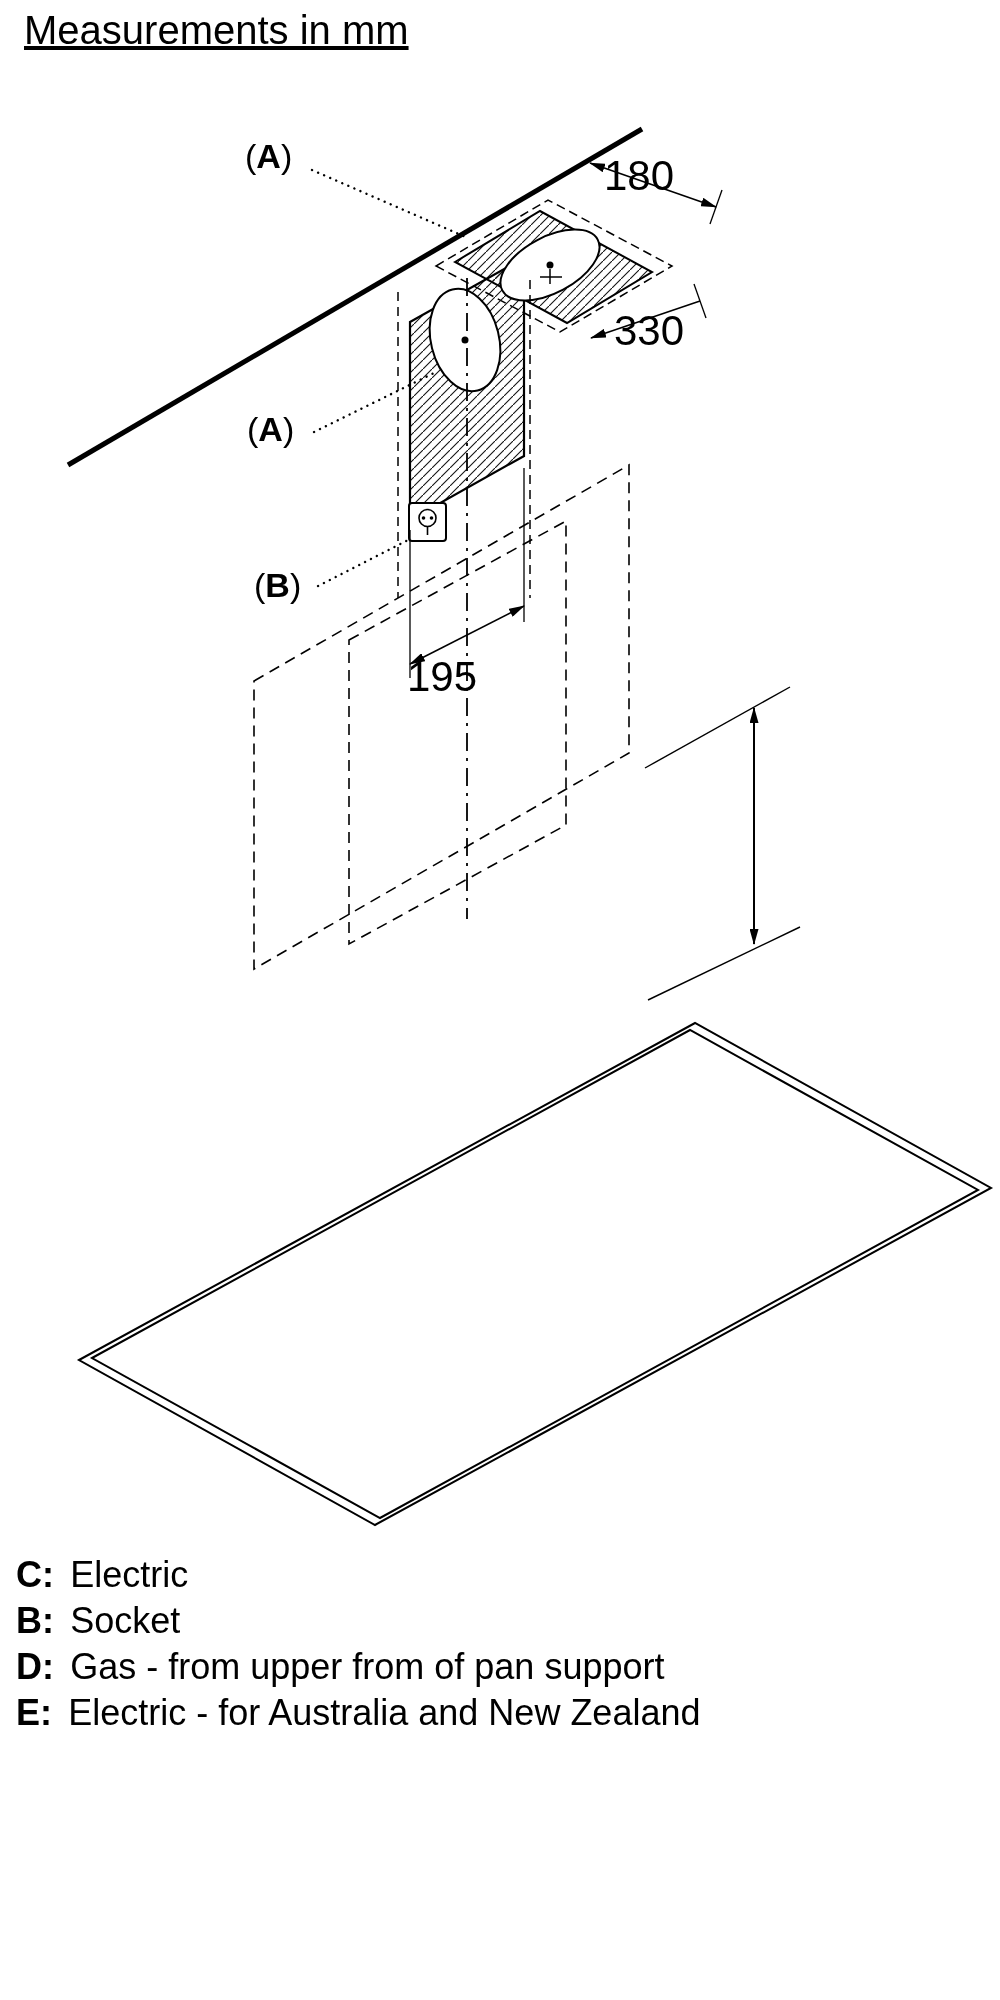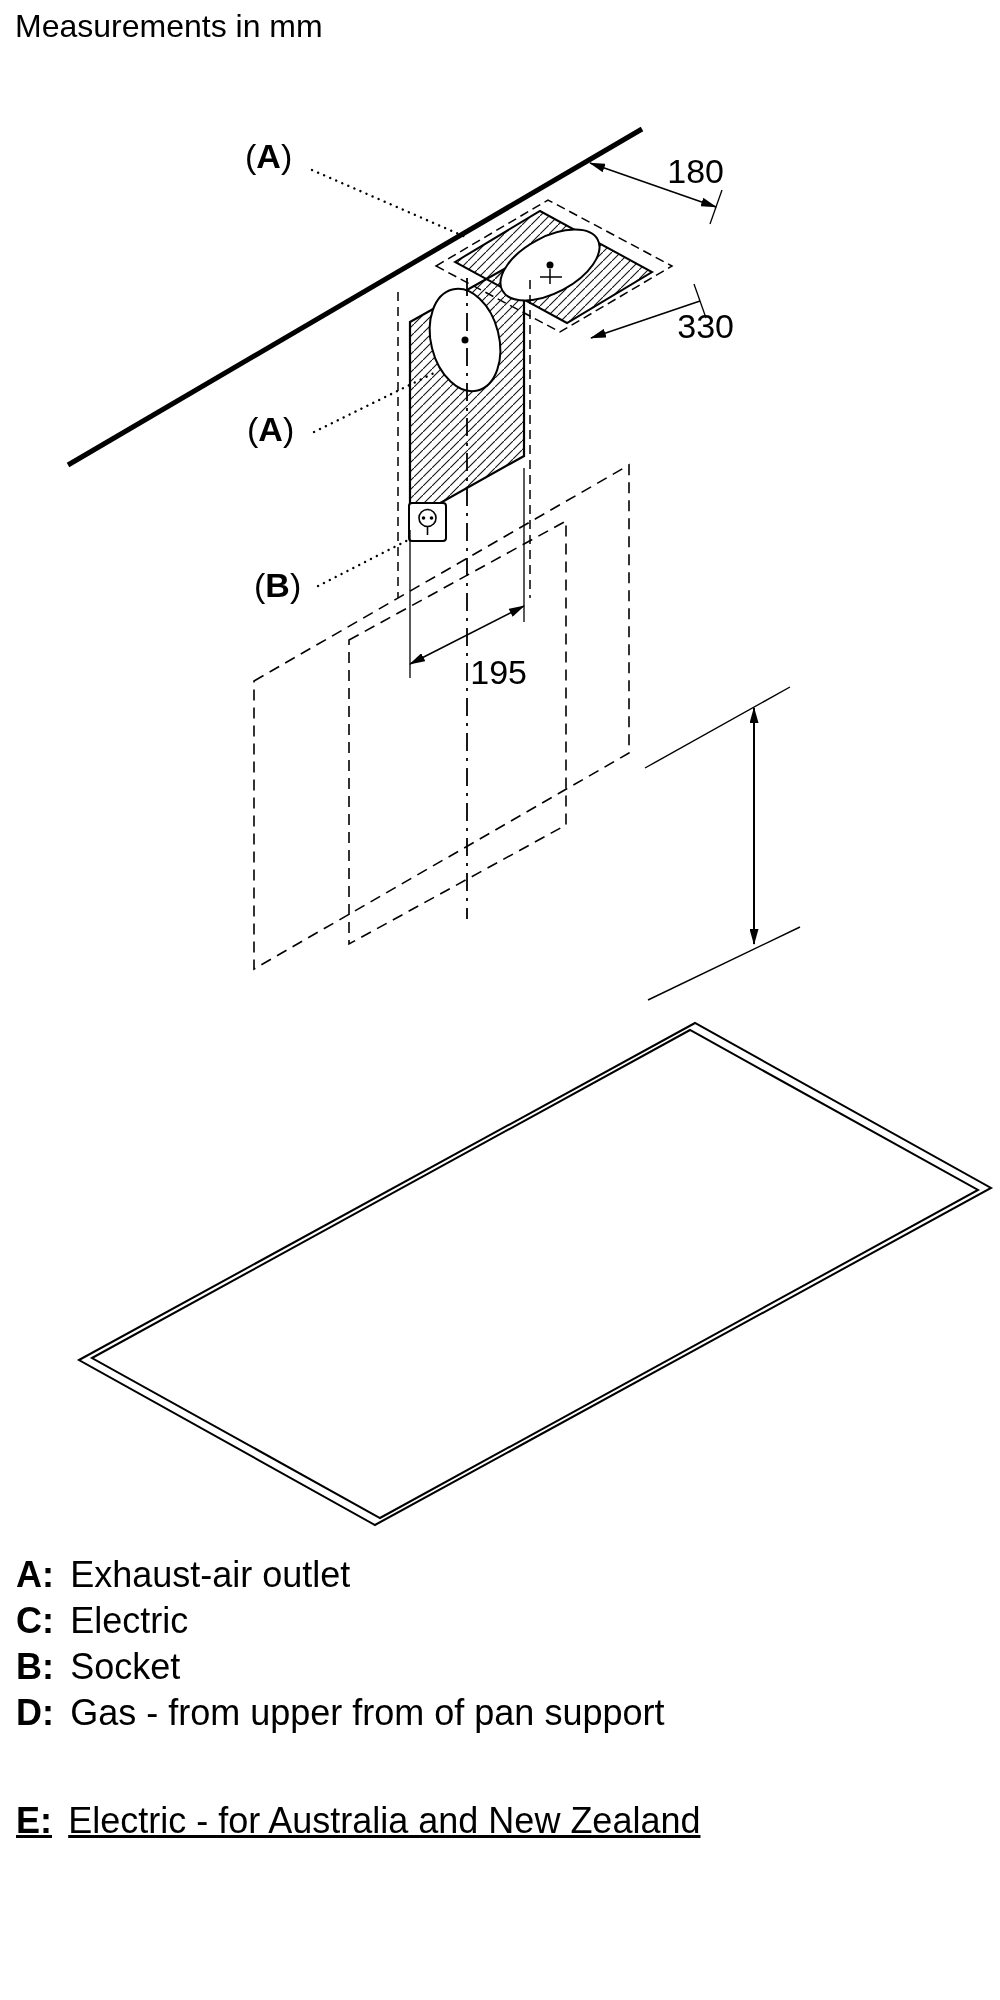--- a/index.html
+++ b/index.html
@@ -1,30 +1,30 @@
 <!DOCTYPE html>
 <html><head>
 <meta charset="utf-8">
 <style>
   html,body{margin:0;padding:0;background:#fff;}
   .page{position:relative;width:1000px;height:2000px;background:#fff;overflow:hidden;
         font-family:"Liberation Sans",sans-serif;color:#000;}
   svg.art{position:absolute;left:0;top:0;}
-  .title{position:absolute;left:15px;top:8px;font-size:32px;font-weight:400;margin:0;}
+  .title{position:absolute;left:24px;top:8px;font-size:40px;font-weight:400;margin:0;text-decoration:underline;}
   .lbl{position:absolute;font-size:34px;white-space:nowrap;}
   .lbl b{font-weight:700;}
-  .dim{position:absolute;font-size:34px;width:120px;text-align:right;white-space:nowrap;}
+  .dim{position:absolute;font-size:42px;width:120px;text-align:left;white-space:nowrap;}
   .clearances{position:absolute;left:779px;top:752px;font-size:34px;line-height:46px;}
   .cl-row{white-space:nowrap;}
   .cl-ref{margin-left:0.35em;}
   .cl-ref b{font-weight:700;}
   .legend{position:absolute;left:16px;top:1552px;font-size:36px;line-height:46px;}
   .lg-row{white-space:nowrap;}
   .lg-key{font-weight:700;margin-right:0.45em;}
-  .lg-row.gap{margin-top:62px;text-decoration:underline;}
+  .lg-row.gap{}
 </style>
 </head>
 <body>
 
 <div class="page">
 
   <h1 class="title">Measurements in mm</h1>
 
   <svg class="art" width="1000" height="2000" viewBox="0 0 1000 2000" fill="none" stroke="#000">
     <defs>
@@ -111,23 +111,20 @@
     <span>(</span><b>B</b><span>)</span>
   </div>
 
   <div class="dim" style="left:604px;top:152px">180</div>
   <div class="dim" style="left:614px;top:307px">330</div>
   <div class="dim" style="left:407px;top:653px">195</div>
 
 
   <div class="legend">
     <div class="lg-row">
-      <span class="lg-key">A:</span><span class="lg-text">Exhaust-air outlet</span>
-    </div>
-    <div class="lg-row">
       <span class="lg-key">C:</span><span class="lg-text">Electric</span>
     </div>
     <div class="lg-row">
       <span class="lg-key">B:</span><span class="lg-text">Socket</span>
     </div>
     <div class="lg-row">
       <span class="lg-key">D:</span><span class="lg-text">Gas - from upper from of pan support</span>
     </div>
     <div class="lg-row gap">
       <span class="lg-key">E:</span><span class="lg-text">Electric - for Australia and New Zealand</span>

